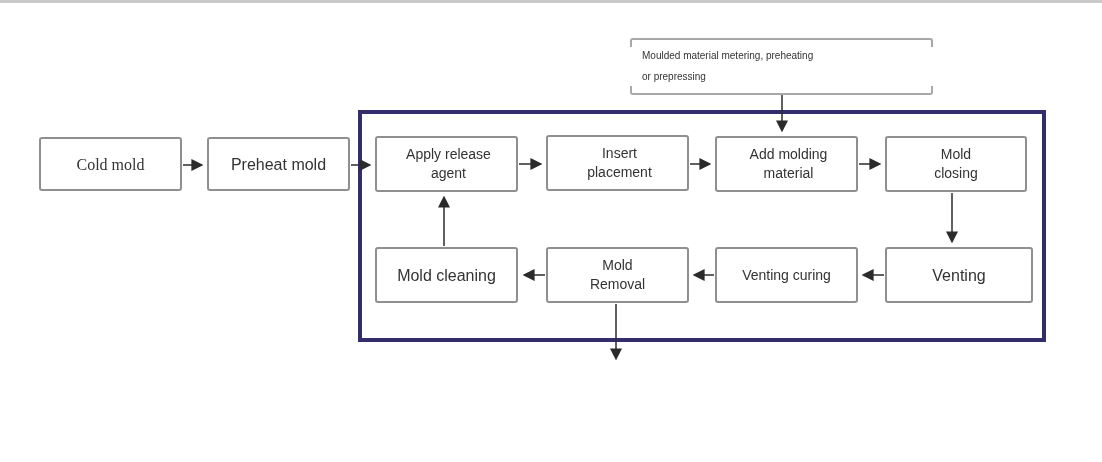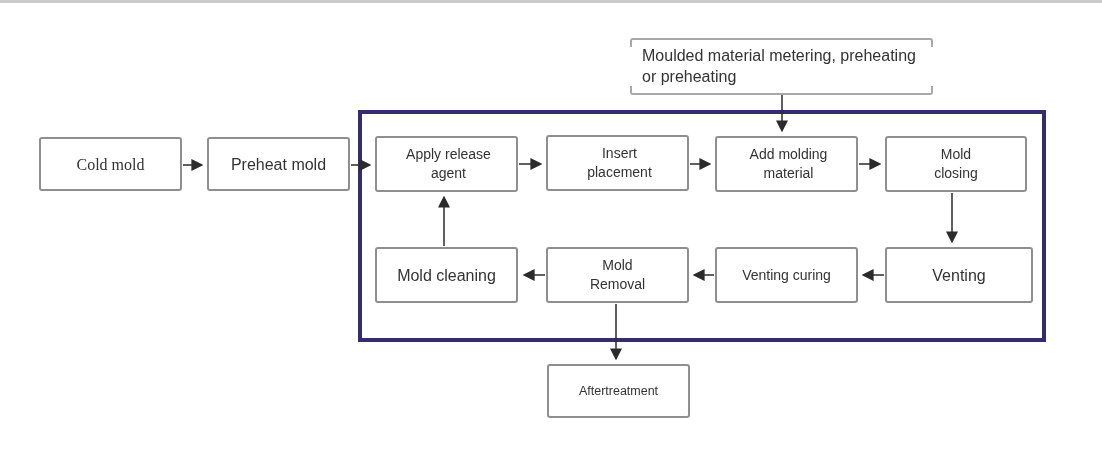--- a/index.html
+++ b/index.html
@@ -50,42 +50,42 @@
   .note-bracket-bottom {
     position: absolute; box-sizing: border-box;
     left: 630px; top: 86px; width: 303px; height: 9px;
     border: 2px solid var(--note-bracket, #a8a8a8);
     border-top: none;
     border-radius: 0 0 3px 3px;
   }
   .note-text {
     position: absolute;
     left: 642px; top: 45px; width: 292px;
-    font-size: 16px; line-height: 21px;
+    font-size: 10px; line-height: 21px;
     color: var(--text, #333333);
   }
   .arrows { position: absolute; left: 0; top: 0; pointer-events: none; }
   .arrows line { stroke: var(--arrow, #2b2b2b); stroke-width: 1.5; }
   .arrowhead { fill: var(--arrow, #2b2b2b); }
   .line-block { display: block; }
 </style>
 </head>
 <body>
 
 <div class="canvas">
 
   <div class="top-line"></div>
 
   <div class="frame"></div>
 
   <div class="note-bracket-top"></div>
   <div class="note-bracket-bottom"></div>
   <div class="note-text">
     <span class="line-block">Moulded material metering, preheating</span>
-    <span class="line-block">or preheating</span>
+    <span class="line-block">or prepressing</span>
   </div>
 
   <div class="box fs-big" style="left:39px; top:137px; width:143px; height:54px;font-family:Liberation Serif, serif;">
     <span>Cold mold</span>
   </div>
 
   <div class="box fs-big" style="left:207px; top:137px; width:143px; height:54px;">
     <span>Preheat mold</span>
   </div>
 
@@ -119,23 +119,20 @@
   </div>
 
   <div class="box fs-mid" style="left:715px; top:247px; width:143px; height:56px;">
     <span>Venting curing</span>
   </div>
 
   <div class="box fs-big" style="left:885px; top:247px; width:148px; height:56px;">
     <span>Venting</span>
   </div>
 
-  <div class="box fs-small" style="left:547px; top:364px; width:143px; height:54px;">
-    <span>Aftertreatment</span>
-  </div>
 
   <svg class="arrows" width="1102" height="462" viewBox="0 0 1102 462">
     <defs>
       <marker id="arr" viewBox="0 0 10 10" refX="8" refY="5" markerWidth="8" markerHeight="8" orient="auto-start-reverse">
         <path class="arrowhead" d="M0,0 L10,5 L0,10 z"></path>
       </marker>
     </defs>
     <line x1="183" y1="165" x2="201" y2="165" marker-end="url(#arr)"></line>
     <line x1="351" y1="165" x2="369" y2="165" marker-end="url(#arr)"></line>
     <line x1="519" y1="164" x2="540" y2="164" marker-end="url(#arr)"></line>

